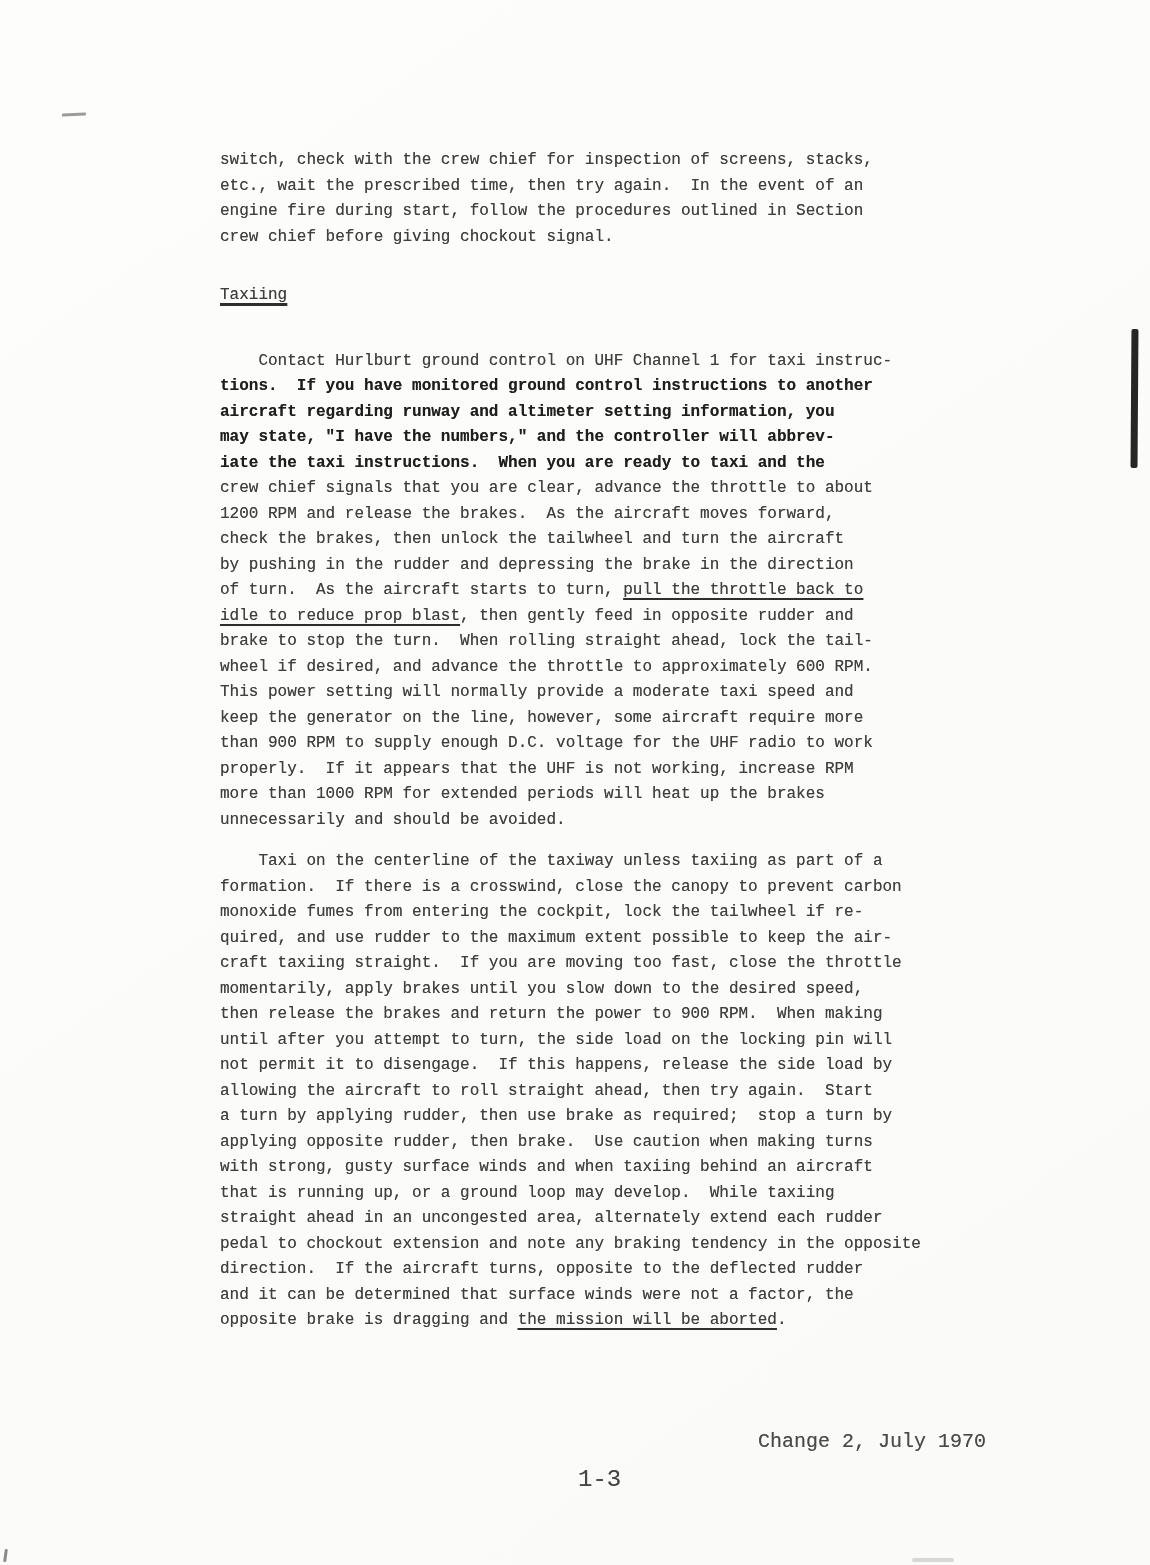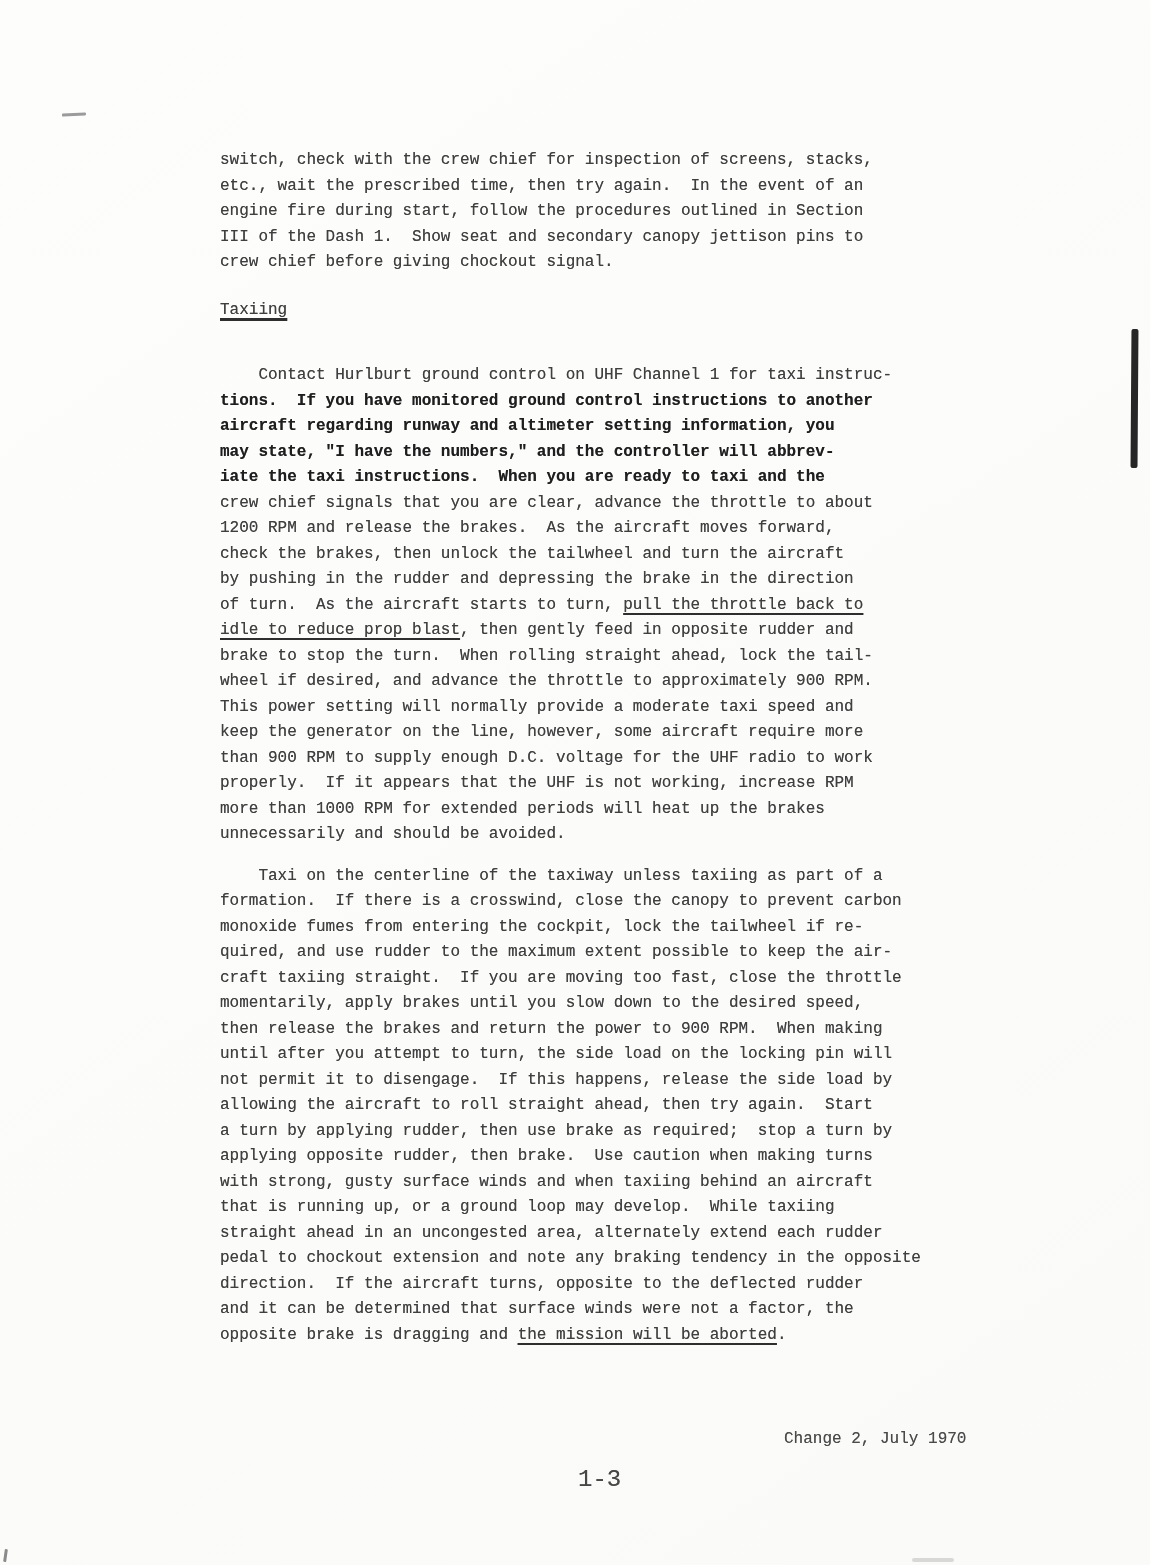--- a/index.html
+++ b/index.html
@@ -24,41 +24,41 @@
     width: 900px;
     font-size: 16px;
   }
   .line {
     white-space: pre;
     height: 25.5px;
     line-height: 25.5px;
     text-shadow: 0 0 0.6px rgba(55, 55, 55, 0.65);
   }
   .block { margin: 0; }
-  [data-name="heading-taxiing"] { margin-top: 22px; }
+  [data-name="heading-taxiing"] { margin-top: 33px; }
   [data-name="para-taxi-instructions"] { margin-top: 40px; }
   [data-name="para-taxi-technique"] { margin-top: 16px; }
   .b {
     font-weight: bold;
     color: #1e1e1e;
   }
   .u {
     text-decoration: underline;
     text-underline-offset: 4px;
     text-decoration-thickness: 2px;
     text-decoration-color: #2e2e2e;
   }
   .heading .line .u {
     text-decoration-thickness: 2.5px;
   }
   .footer-change {
     position: absolute;
     top: 1430px;
-    left: 784px;
-    font-size: 16px;
+    left: 758px;
+    font-size: 20px;
     color: #4a4a4a;
     white-space: pre;
     text-shadow: 0 0 0.6px rgba(70, 70, 70, 0.6);
   }
   .page-number {
     position: absolute;
     top: 1466px;
     left: 578px;
     font-size: 24px;
     color: #474747;
@@ -110,40 +110,39 @@
 
 <div class="page" data-name="document-page">
 
   <span class="artifact-dash" data-name="scan-artifact-dash"></span>
 
   <div class="content" data-name="document-body">
       <div class="block paragraph" data-name="para-engine-start-continued">
         <div class="line" data-name="text-line"><span data-name="text-segment">switch, check with the crew chief for inspection of screens, stacks,</span></div>
         <div class="line" data-name="text-line"><span data-name="text-segment">etc., wait the prescribed time, then try again.  In the event of an</span></div>
         <div class="line" data-name="text-line"><span data-name="text-segment">engine fire during start, follow the procedures outlined in Section</span></div>
-        <div class="line" data-name="text-line"><span data-name="text-segment">III of the Dash 1.  Show seat and secondary canopy jettison pins to</span></div>
         <div class="line" data-name="text-line"><span data-name="text-segment">crew chief before giving chockout signal.</span></div>
       </div>
       <div class="block heading" data-name="heading-taxiing">
         <div class="line" data-name="text-line"><span data-name="text-segment" class="u">Taxiing</span></div>
       </div>
       <div class="block paragraph" data-name="para-taxi-instructions">
         <div class="line" data-name="text-line"><span data-name="text-segment">    Contact Hurlburt ground control on UHF Channel 1 for taxi instruc-</span></div>
         <div class="line" data-name="text-line"><span data-name="text-segment" class="b">tions.  If you have monitored ground control instructions to another</span></div>
         <div class="line" data-name="text-line"><span data-name="text-segment" class="b">aircraft regarding runway and altimeter setting information, you</span></div>
         <div class="line" data-name="text-line"><span data-name="text-segment" class="b">may state, "I have the numbers," and the controller will abbrev-</span></div>
         <div class="line" data-name="text-line"><span data-name="text-segment" class="b">iate the taxi instructions.  When you are ready to taxi and the</span></div>
         <div class="line" data-name="text-line"><span data-name="text-segment">crew chief signals that you are clear, advance the throttle to about</span></div>
         <div class="line" data-name="text-line"><span data-name="text-segment">1200 RPM and release the brakes.  As the aircraft moves forward,</span></div>
         <div class="line" data-name="text-line"><span data-name="text-segment">check the brakes, then unlock the tailwheel and turn the aircraft</span></div>
         <div class="line" data-name="text-line"><span data-name="text-segment">by pushing in the rudder and depressing the brake in the direction</span></div>
         <div class="line" data-name="text-line"><span data-name="text-segment">of turn.  As the aircraft starts to turn, </span><span data-name="text-segment" class="u">pull the throttle back to</span></div>
         <div class="line" data-name="text-line"><span data-name="text-segment" class="u">idle to reduce prop blast</span><span data-name="text-segment">, then gently feed in opposite rudder and</span></div>
         <div class="line" data-name="text-line"><span data-name="text-segment">brake to stop the turn.  When rolling straight ahead, lock the tail-</span></div>
-        <div class="line" data-name="text-line"><span data-name="text-segment">wheel if desired, and advance the throttle to approximately 900 RPM.</span></div>
+        <div class="line" data-name="text-line"><span data-name="text-segment">wheel if desired, and advance the throttle to approximately 600 RPM.</span></div>
         <div class="line" data-name="text-line"><span data-name="text-segment">This power setting will normally provide a moderate taxi speed and</span></div>
         <div class="line" data-name="text-line"><span data-name="text-segment">keep the generator on the line, however, some aircraft require more</span></div>
         <div class="line" data-name="text-line"><span data-name="text-segment">than 900 RPM to supply enough D.C. voltage for the UHF radio to work</span></div>
         <div class="line" data-name="text-line"><span data-name="text-segment">properly.  If it appears that the UHF is not working, increase RPM</span></div>
         <div class="line" data-name="text-line"><span data-name="text-segment">more than 1000 RPM for extended periods will heat up the brakes</span></div>
         <div class="line" data-name="text-line"><span data-name="text-segment">unnecessarily and should be avoided.</span></div>
       </div>
       <div class="block paragraph" data-name="para-taxi-technique">
         <div class="line" data-name="text-line"><span data-name="text-segment">    Taxi on the centerline of the taxiway unless taxiing as part of a</span></div>
         <div class="line" data-name="text-line"><span data-name="text-segment">formation.  If there is a crosswind, close the canopy to prevent carbon</span></div>

